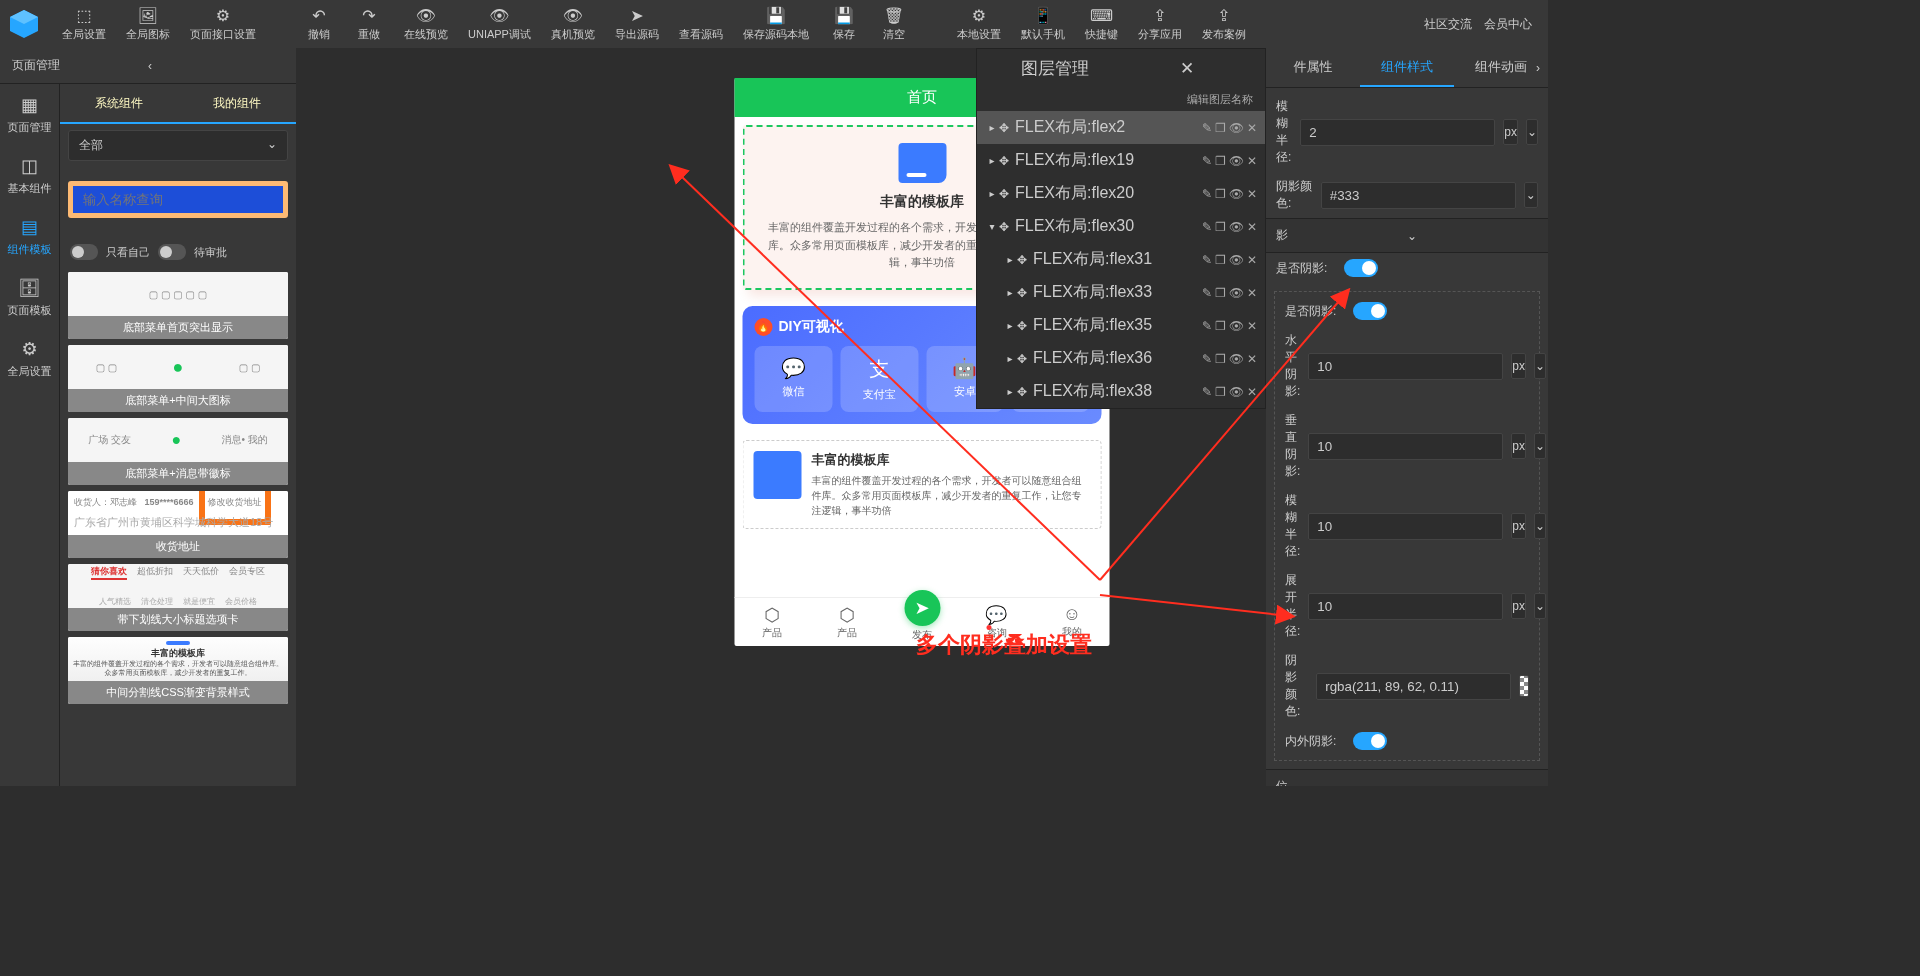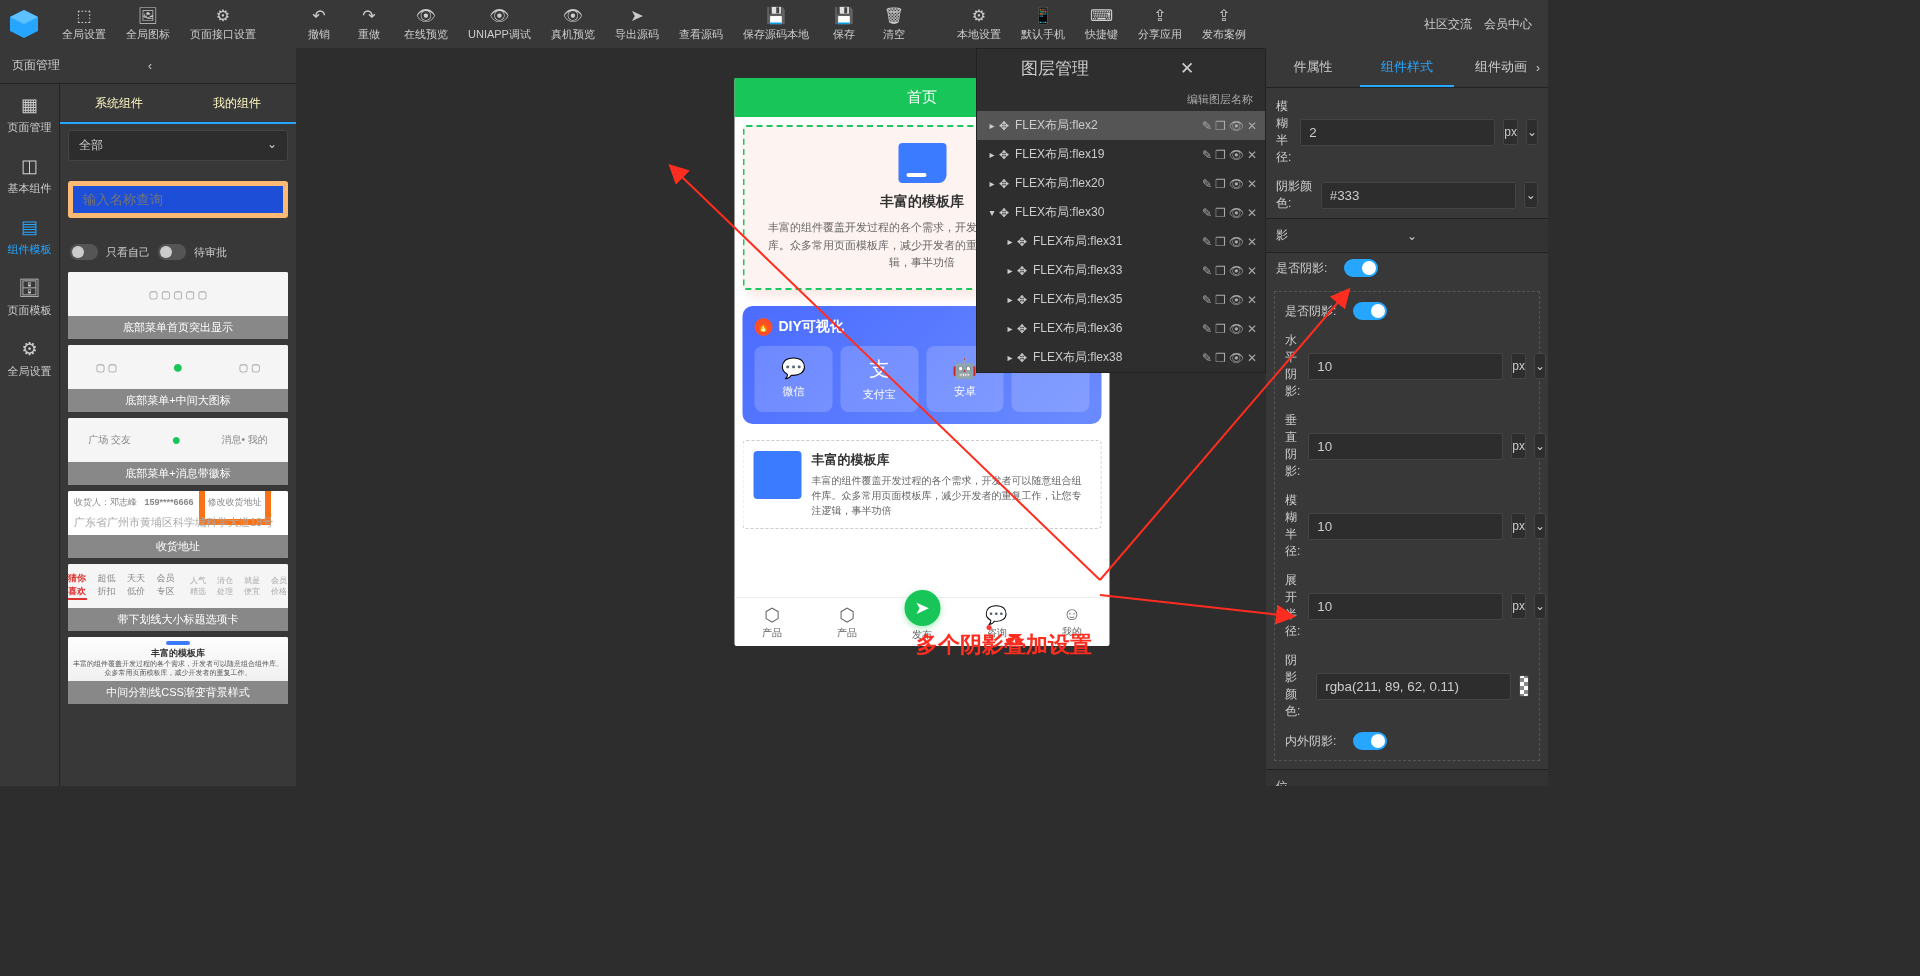--- a/index.html
+++ b/index.html
@@ -70,21 +70,21 @@
 
 .layer-panel { position:absolute; right:282px; top:48px; width:290px; background:#2e2e2e; border:1px solid #222; }
 .layer-hdr { display:flex; align-items:center; padding:8px 12px; font-size:17px; color:#ccc; }
 .layer-hdr span { flex:1; text-align:center; }
 .layer-sub { text-align:right; padding:4px 12px; font-size:11px; color:#aaa; }
 .layer-row { display:flex; align-items:center; padding:6px 8px 6px 0; cursor:pointer; color:#ccc; }
 .layer-row.sel { background:#555; }
 .layer-row .indent { flex-shrink:0; }
 .layer-row .arr { width:14px; text-align:center; font-size:10px; }
 .layer-row .move { width:16px; }
-.layer-row .name { flex:1; font-size:12px; }
+.layer-row .name { flex:1; font-size:16px; }
 .layer-row .ops { display:flex; gap:3px; font-size:12px; color:#aaa; }
 
 
 .right-rail { position:absolute; right:0; top:48px; bottom:0; width:282px; background:#383838; }
 .right-collapse { position:absolute; right:0; top:54px; width:20px; height:28px; background:#383838; display:flex; align-items:center; justify-content:center; cursor:pointer; }
 .prop-tabs { display:flex; height:40px; border-bottom:1px solid #222; }
 .prop-tab { flex:1; display:flex; align-items:center; justify-content:center; cursor:pointer; color:#ccc; border-bottom:2px solid transparent; font-size:13px; }
 .prop-tab.active { color:#26a6ff; border-bottom-color:#26a6ff; }
 .prop-body { padding:4px 0; }
 .prop-row { display:flex; align-items:center; padding:6px 10px; gap:8px; font-size:12px; }
@@ -256,21 +256,21 @@
         <div class="tpl-name">底部菜单+消息带徽标</div>
       </div>
       <div class="tpl-card">
         <div class="tpl-preview addr">
           <div>收货人：邓志峰&nbsp;&nbsp;&nbsp;<b>159****6666</b>&nbsp;&nbsp;<span style="border:6px solid #f97316;padding:12px 3px">修改收货地址</span></div>
           <div style="font-size:11px;color:#aaa">广东省广州市黄埔区科学城科学大道18号</div>
         </div>
         <div class="tpl-name">收货地址</div>
       </div>
       <div class="tpl-card">
-        <div class="tpl-preview" style="flex-direction:row;gap:14px">
+        <div class="tpl-preview" style="flex-direction:column;gap:14px">
           <div style="display:flex;gap:10px;font-size:9px">
             <b style="color:#d33;border-bottom:2px solid #d33">猜你喜欢</b>
             <span>超低折扣</span>
             <span>天天低价</span>
             <span>会员专区</span>
           </div>
           <div style="display:flex;gap:10px;font-size:8px;color:#aaa">
             <span>人气精选</span>
             <span>清仓处理</span>
             <span>就是便宜</span>

